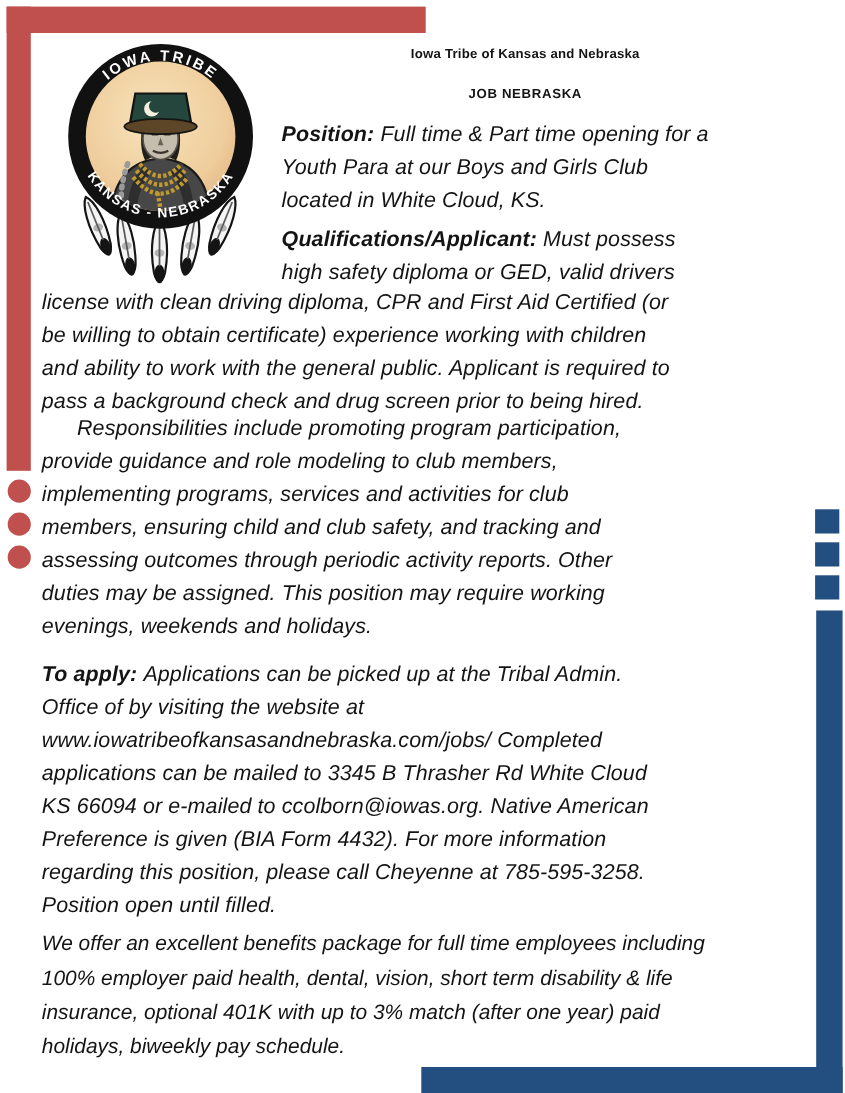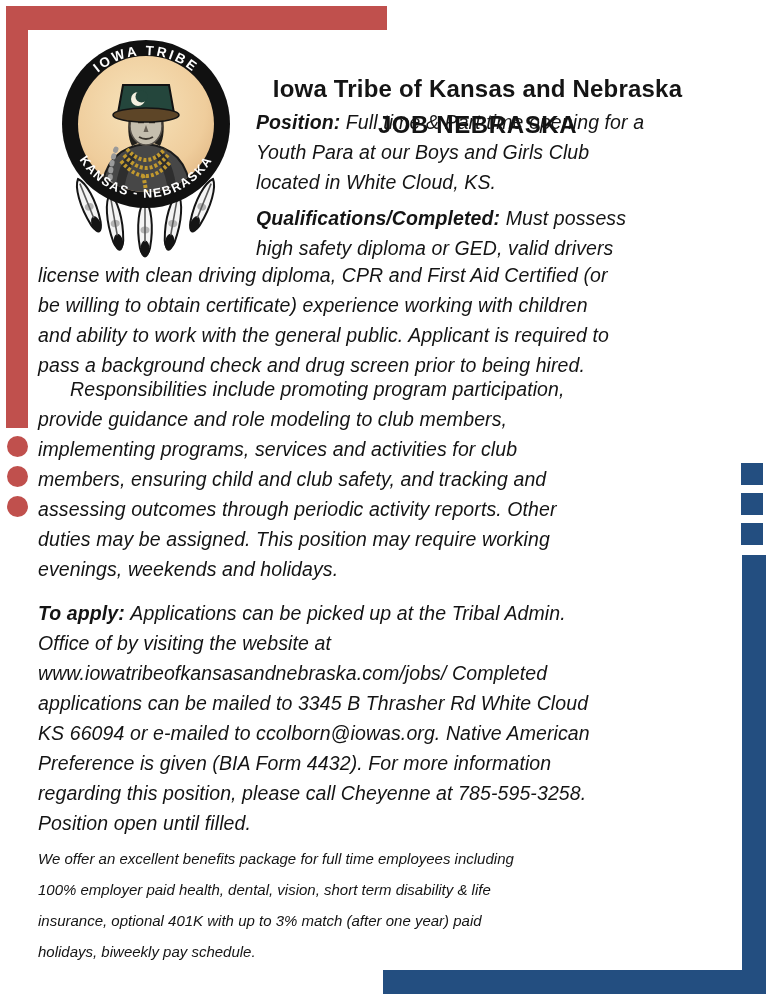--- a/index.html
+++ b/index.html
@@ -16,33 +16,33 @@
   .blue-square{position:absolute;left:741px;width:22px;height:22px;background:#234e80;}
   .blue-square.s1{top:463px;} .blue-square.s2{top:493px;} .blue-square.s3{top:523px;}
   .blue-right-bar{position:absolute;left:742px;top:555px;width:24px;height:439px;background:#234e80;}
   .blue-bottom-bar{position:absolute;left:383px;top:970px;width:383px;height:24px;background:#234e80;}
 
   
   .seal{position:absolute;left:53px;top:33px;width:184px;height:226px;}
 
   
   .ttl{position:absolute;left:225px;width:505px;text-align:center;
-       font-size:24px;font-weight:bold;line-height:30px;letter-spacing:0.2px;margin-top:40px;}
+       font-size:12px;font-weight:bold;line-height:30px;letter-spacing:0.2px;}
   .org-title{top:34px;}
   .job-opening{top:70px;letter-spacing:0.6px;}
 
   .para{position:absolute;white-space:pre-line;font-size:19.5px;line-height:30px;letter-spacing:0.1px;font-style:italic;}
   .b{font-weight:bold;}
   .position-block{left:256px;top:107px;width:492px;}
   .qual-a{left:256px;top:203px;width:492px;}
   .qual-b{left:38px;top:260px;width:700px;}
   .resp-block{left:38px;top:374px;width:700px;text-indent:32px;}
   .apply-block{left:38px;top:598px;width:710px;}
   .benefits-block{left:38px;top:843px;width:712px;font-style:italic;
-                  font-size:15px;line-height:31px;letter-spacing:0px;}
+                  font-size:19px;line-height:31px;letter-spacing:0px;}
 </style>
 </head>
 <body>
 
 <div class="page">
 
   <div class="red-top-bar"></div>
   <div class="red-left-bar"></div>
   <div class="red-dot d1"></div>
   <div class="red-dot d2"></div>
@@ -114,21 +114,21 @@
     </text>
   </svg>
 
   <div class="ttl org-title">Iowa Tribe of Kansas and Nebraska</div>
   <div class="ttl job-opening">JOB NEBRASKA</div>
 
   <div class="para position-block"><span class="b">Position: </span><span>Full time &amp; Part time opening for a
 Youth Para at our Boys and Girls Club
 located in White Cloud, KS.</span></div>
 
-  <div class="para qual-a"><span class="b">Qualifications/Completed: </span><span>Must possess
+  <div class="para qual-a"><span class="b">Qualifications/Applicant: </span><span>Must possess
 high safety diploma or GED, valid drivers</span></div>
   <div class="para qual-b">license with clean driving diploma, CPR and First Aid Certified (or
 be willing to obtain certificate) experience working with children
 and ability to work with the general public. Applicant is required to
 pass a background check and drug screen prior to being hired.</div>
 
   <div class="para resp-block">Responsibilities include promoting program participation,
 provide guidance and role modeling to club members,
 implementing programs, services and activities for club
 members, ensuring child and club safety, and tracking and

